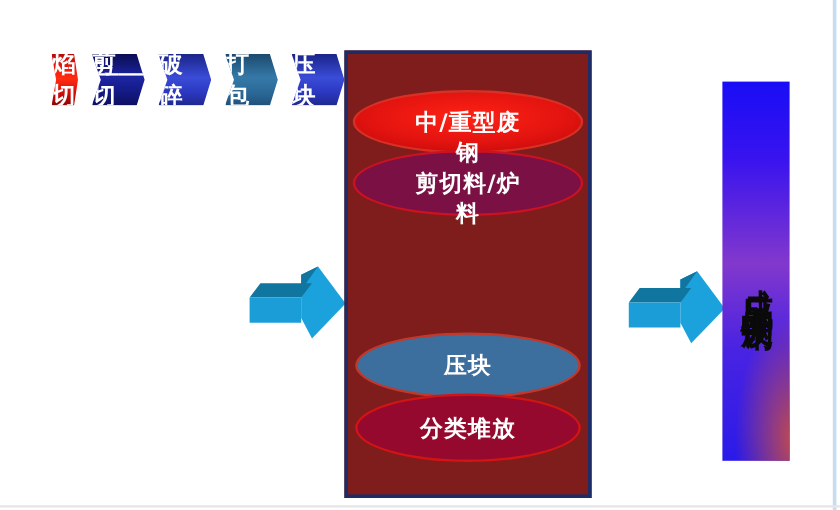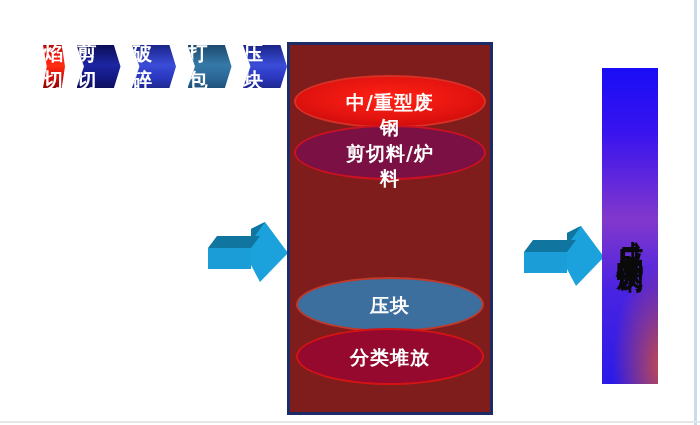--- a/index.html
+++ b/index.html
@@ -12,21 +12,21 @@
   .edge-bottom{position:absolute;left:0;top:421px;width:700px;height:2px;background:#e4e6e8;}
 
   
   .left-col{position:absolute;left:43px;top:45px;width:172px;display:flex;flex-direction:row;gap:11.5px;}
   .chev{
     height:43px;display:flex;align-items:center;justify-content:center;
     clip-path:polygon(0% 0%,85% 0%,100% 50%,85% 100%,0% 100%,17% 50%);
     color:#ffffff;font-weight:bold;font-size:20px;letter-spacing:2px;
   }
   .c-red  {background:linear-gradient(180deg,#b80a08 0%,#f41a0c 30%,#ff2d12 48%,#d90f0a 72%,#8c0404 100%);}
-  .c-navy {background:linear-gradient(180deg,#0a0d54 0%,#1d25a2 46%,#141a86 72%,#0d1060 100%);}
+  .c-navy {background:linear-gradient(180deg,#0a0d54 0%,#1d25a2 46%,#141a86 72%,#0d1060 100%);text-decoration:underline;}
   .c-royal{background:linear-gradient(180deg,#1a2488 0%,#3a4cd8 46%,#2b38c0 75%,#1e2890 100%);}
   .c-steel{background:linear-gradient(180deg,#1c4a6e 0%,#3579a8 46%,#2a6695 78%,#1f517a 100%);}
 
   
   .mid-box{
     position:absolute;left:287px;top:42px;width:206px;height:373px;box-sizing:border-box;
     background:#7f1d1d;border:3px solid #1d2b66;
   }
   .ell{position:absolute;border-radius:50%;box-sizing:border-box;}
   .e1{left:4px;top:30px;width:192px;height:53px;background:radial-gradient(60% 60% at 50% 42%,#ff2214 0%,#e41410 70%,#cf0d0c 100%);border:2px solid #d93025;}

